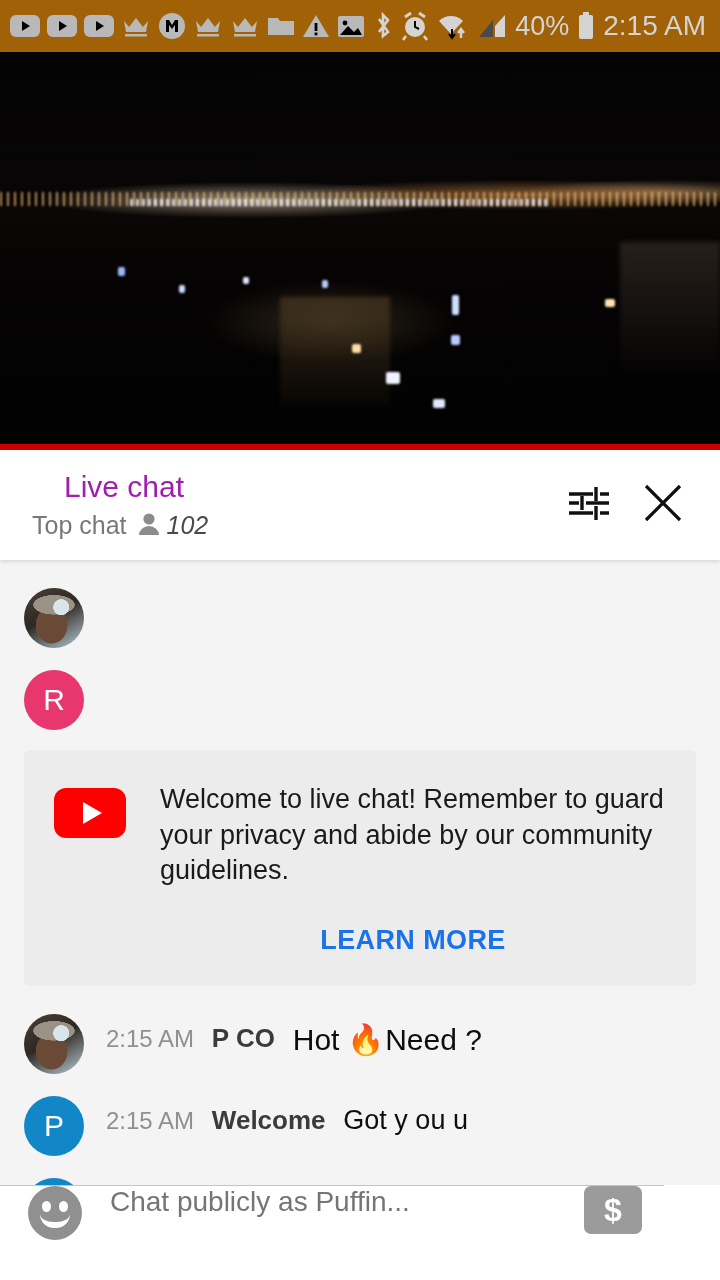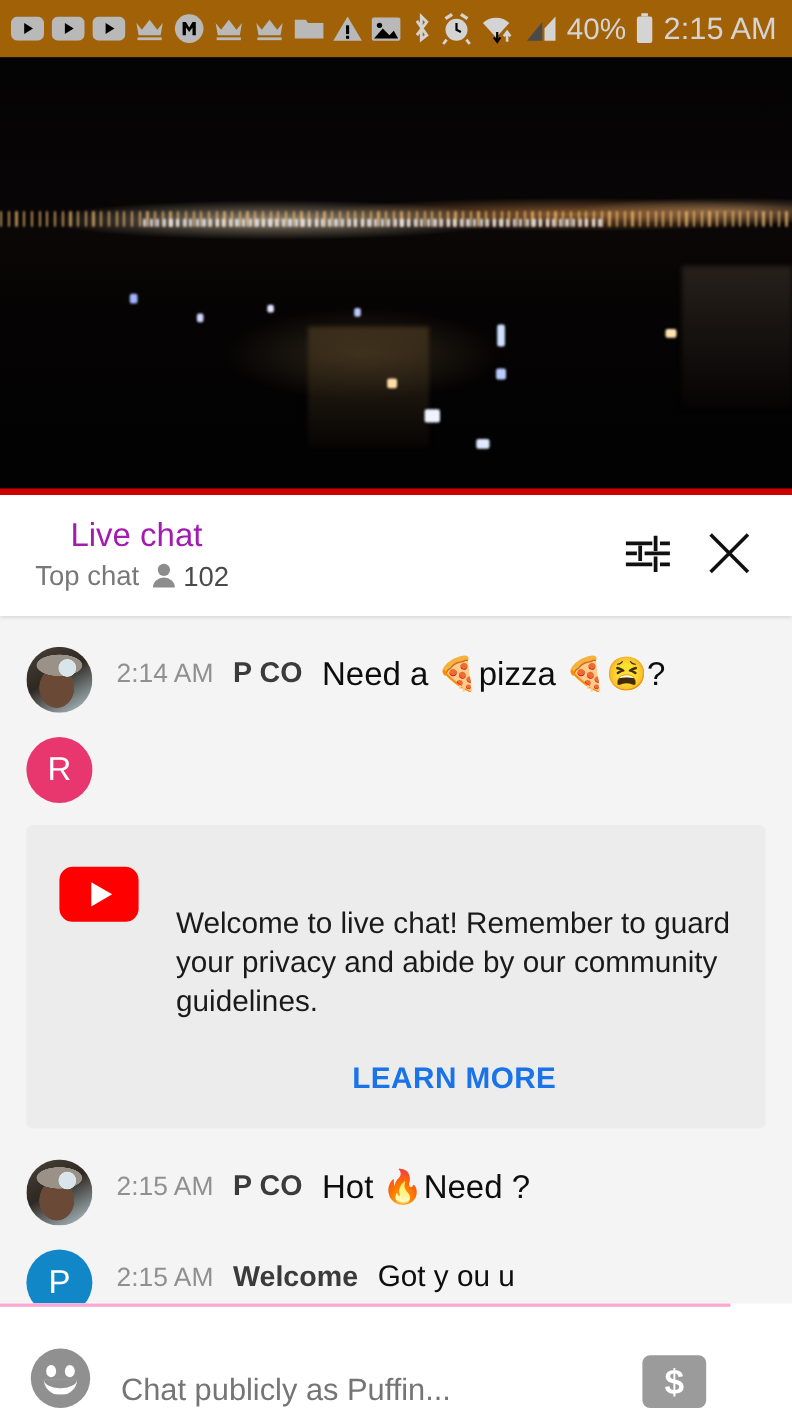--- a/index.html
+++ b/index.html
@@ -72,21 +72,21 @@
   .chat-header{
     position:absolute; top:450px; left:0; width:720px; height:110px;
     background:#fff; display:flex; align-items:center; padding:0 20px 0 32px;
     box-shadow:0 2px 3px rgba(0,0,0,.10);
     z-index:3;
   }
   .ch-titles{ flex:1; }
   .ch-title{ font-size:30px; color:#a21caf; font-weight:400; line-height:1.18;margin-left:32px; }
   .ch-sub{ display:flex; align-items:flex-start; gap:10px; margin-top:6px; }
   .ch-subtxt{ font-size:25px; color:#787878; }
-  .ch-count{ display:flex; align-items:center; gap:6px; }
+  .ch-count{ display:flex; align-items:center; gap:6px;font-style:italic; }
   .ch-count-num{ font-size:25px; color:#4a4a4a; }
   .hdr-btn{
     width:74px; height:74px; display:flex; align-items:center; justify-content:center;
     background:transparent; border:none;
   }
 
   
   .chat-list{
     position:absolute; top:560px; left:0; width:720px; height:625px;
     background:#f4f4f4; padding-top:16px; overflow:hidden;
@@ -117,29 +117,29 @@
   }
   .yt-logo{
     width:72px; height:50px; border-radius:12px; background:#ff0000;
     display:flex; align-items:center; justify-content:center; flex:0 0 72px; margin-top:6px;
   }
   .yt-tri{
     width:0; height:0; border-left:19px solid #fff;
     border-top:11px solid transparent; border-bottom:11px solid transparent;
     margin-left:4px;
   }
-  .notice-body{ margin-left:34px; flex:1;margin-top:40px; }
+  .notice-body{ margin-left:34px; flex:1; }
   .notice-text{ font-size:27px; color:#1a1a1a; line-height:1.32; }
   .notice-link{ margin-top:36px; font-size:27px; color:#1a73e8; font-weight:bold; letter-spacing:.4px;text-align:center; }
 
   
   .inputbar{
     position:absolute; bottom:0; left:0; width:664px; height:95px;
-    background:#fff; display:flex; align-items:flex-end; padding:0 22px 0 28px;
-    border-top:3px solid #f9a8d4;
+    background:#fff; display:flex; align-items:flex-start; padding:0 22px 0 28px;
+    border-top:1px solid #f9a8d4;
   }
   .emoji-btn{
     width:54px; height:54px; border-radius:50%; background:#909090;
     position:relative; flex:0 0 54px;
   }
   .emoji-btn .eye{ position:absolute; width:9px; height:11px; border-radius:50%; background:#fff; top:15px; }
   .emoji-btn .eye.l{ left:14px; } .emoji-btn .eye.r{ right:14px; }
   .emoji-btn .mouth{
     position:absolute; left:12px; right:12px; top:28px; height:14px;
     border-bottom:6px solid #fff; border-radius:0 0 26px 26px;
@@ -316,27 +316,20 @@
             <path d="M5 5 L39 39 M39 5 L5 39" stroke="#101010" stroke-width="3.2"></path>
           </svg>
       </span>
     </div>
   </div>
 
   <div class="chat-list">
 
     <div class="msg">
       <div class="ava photo"></div>
-      <div class="msg-body">
-        <span class="ts">2:14 AM</span>
-        <span>&nbsp;&nbsp;</span>
-        <span class="author">P CO</span>
-        <span>&nbsp;&nbsp;</span>
-        <span class="text emo">Need a 🍕pizza 🍕😫?</span>
-      </div>
     </div>
 
     <div class="msg">
       <div class="ava" style="background:#e8366e">
         <span>R</span>
       </div>
     </div>
 
     <div class="notice">
       <div class="yt-logo">

